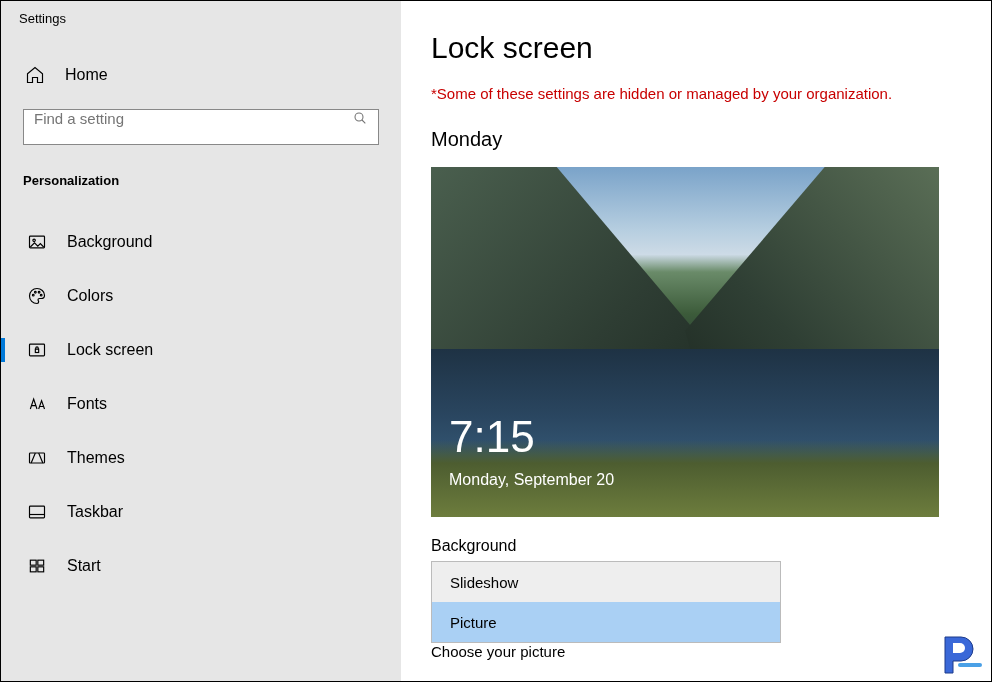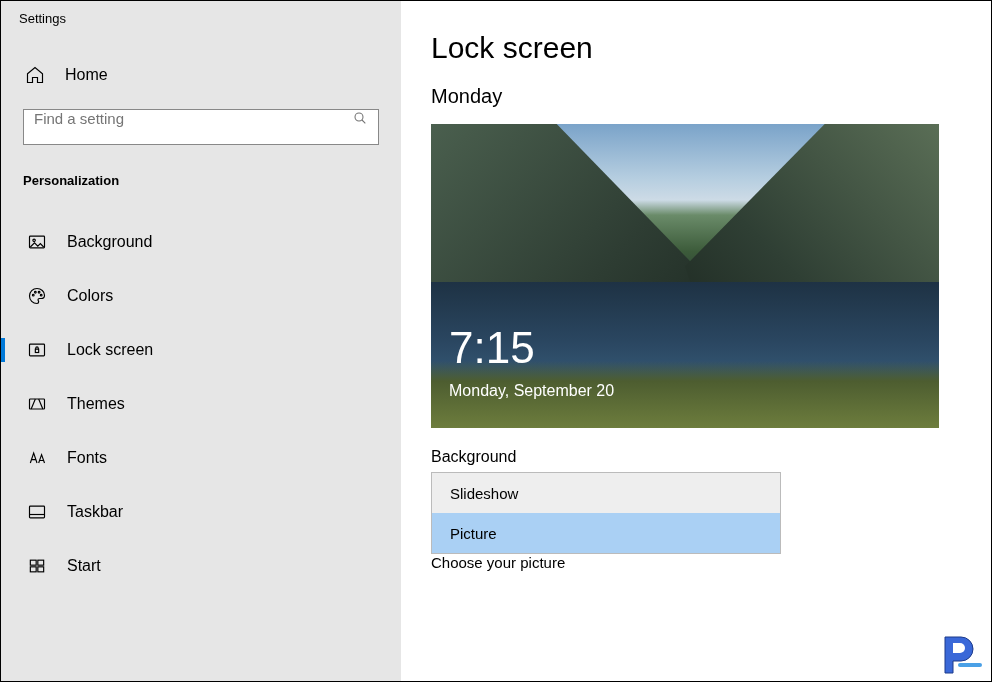--- a/index.html
+++ b/index.html
@@ -103,21 +103,21 @@
   color: #c80000;
   font-size: 15px;
   margin-bottom: 26px;
 }
 .section-title {
   font-size: 20px;
   margin-bottom: 16px;
 }
 .preview {
   width: 508px;
-  height: 304px;
+  height: 350px;
   background:
     linear-gradient(180deg, #7aa3c9 0%, #b6cee0 18%, #cddbe6 25%, #6a8b69 30%, #3c5b3a 42%, #2b4037 52%, #1a2c2b 60%, #23384a 70%, #355a7b 80%, #4a5d3f 92%, #6a7e48 100%);
   position: relative;
   margin-bottom: 20px;
   overflow: hidden;
 }
 .mountain-left {
   position:absolute; left:0; top:0; width:55%; height:80%;
   background: linear-gradient(135deg,#4a5f4e 0%, #2e3d33 60%, #1d2922 100%);
   clip-path: polygon(0 0, 45% 0, 100% 65%, 85% 100%, 0 100%);
@@ -225,31 +225,31 @@
       <div class="nav-item active">
         <svg viewBox="0 0 24 24" fill="none" stroke="#000" stroke-width="1.4">
             <rect x="3" y="5" width="18" height="14" rx="1"></rect>
             <rect x="10" y="11" width="4" height="4"></rect>
             <path d="M10.5 11v-1.2a1.5 1.5 0 0 1 3 0V11"></path>
           </svg>
         <span>Lock screen</span>
       </div>
       <div class="nav-item">
         <svg viewBox="0 0 24 24" fill="none" stroke="#000" stroke-width="1.4">
+            <path d="M4 18 8 6l4 12M5.5 14h5"></path>
+            <path d="M14 18 17.5 8 21 18M15 15h5"></path>
+          </svg>
+        <span>Fonts</span>
+      </div>
+      <div class="nav-item">
+        <svg viewBox="0 0 24 24" fill="none" stroke="#000" stroke-width="1.4">
             <rect x="3" y="6" width="18" height="12" rx="1"></rect>
             <path d="m14 6 5 12M10 6 5 18"></path>
           </svg>
         <span>Themes</span>
-      </div>
-      <div class="nav-item">
-        <svg viewBox="0 0 24 24" fill="none" stroke="#000" stroke-width="1.4">
-            <path d="M4 18 8 6l4 12M5.5 14h5"></path>
-            <path d="M14 18 17.5 8 21 18M15 15h5"></path>
-          </svg>
-        <span>Fonts</span>
       </div>
       <div class="nav-item">
         <svg viewBox="0 0 24 24" fill="none" stroke="#000" stroke-width="1.4">
             <rect x="3" y="5" width="18" height="14" rx="1"></rect>
             <path d="M3 15h18"></path>
           </svg>
         <span>Taskbar</span>
       </div>
       <div class="nav-item">
         <svg viewBox="0 0 24 24" fill="none" stroke="#000" stroke-width="1.4">
@@ -258,20 +258,21 @@
             <rect x="4" y="13" width="7" height="6"></rect>
             <rect x="13" y="13" width="7" height="6"></rect>
           </svg>
         <span>Start</span>
       </div>
     </nav>
   </aside>
 
   <main class="main">
     <h1 class="page-title">Lock screen</h1>
+    <div class="warning">*Some of these settings are hidden or managed by your organization.</div>
     <div class="section-title">Monday</div>
 
     <div class="preview">
       <div class="mountain-left"></div>
       <div class="mountain-right"></div>
       <div class="lake"></div>
       <div class="foreground"></div>
       <div class="preview-time">7:15</div>
       <div class="preview-date">Monday, September 20</div>
     </div>

